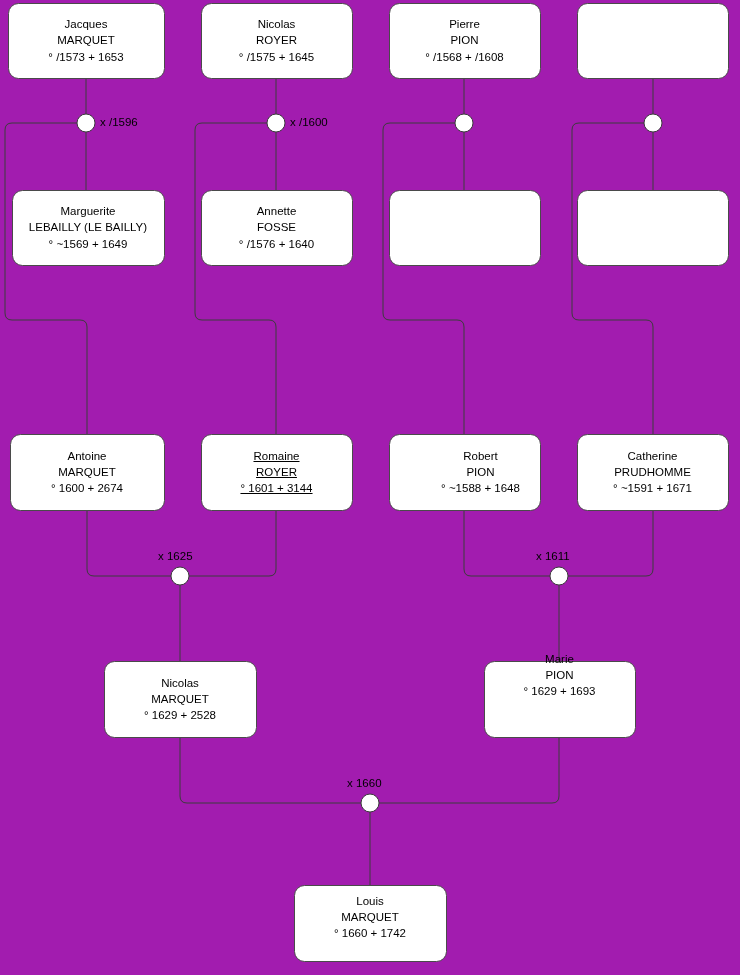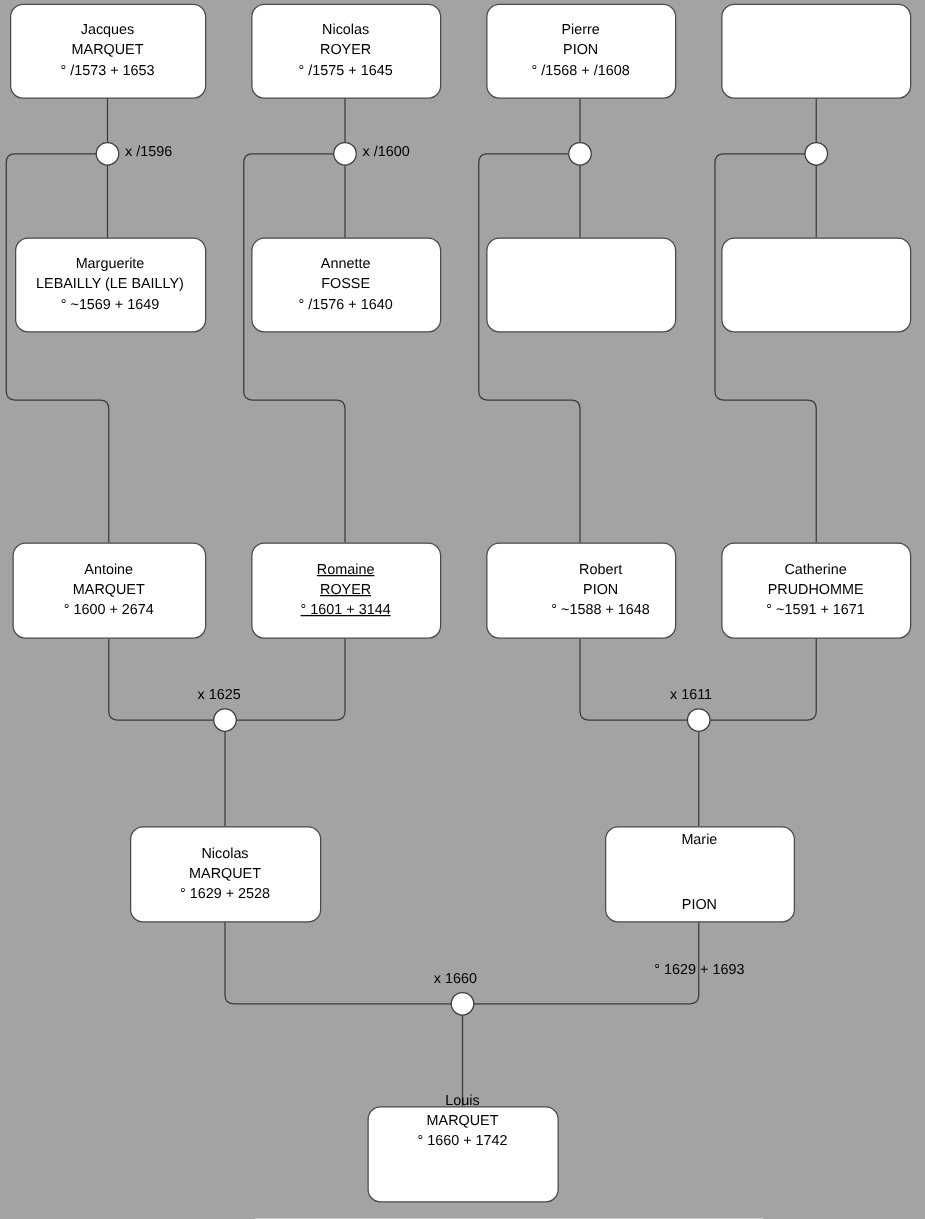--- a/index.html
+++ b/index.html
@@ -5,21 +5,21 @@
 <style>
   html, body {
     margin: 0;
     padding: 0;
     background: #ffffff;
   }
   #tree-root {
     position: relative;
     width: 740px;
     height: 975px;
-    background: #a3a3a3;
+    background: #a21caf;
     font-family: "Liberation Sans", sans-serif;
     overflow: hidden;
   }
   #tree-svg {
     position: absolute;
     left: 0;
     top: 0;
     width: 740px;
     height: 975px;
   }
@@ -184,26 +184,26 @@
       <div class="person-card" style="left: 577px; top: 434px; width: 151px; height: 76px;">
         <span class="given">Catherine</span>
         <span class="surname">PRUDHOMME</span>
         <span class="dates">° ~1591 + 1671</span>
       </div>
       <div class="person-card" style="left: 104px; top: 661px; width: 152px; height: 76px;">
         <span class="given">Nicolas</span>
         <span class="surname">MARQUET</span>
         <span class="dates">° 1629 + 2528</span>
       </div>
-      <div class="person-card" style="left: 484px; top: 686px; width: 151px; height: 76px; gap: 36px;">
+      <div class="person-card" style="left: 484px; top: 637px; width: 151px; height: 76px;">
         <span class="given">Marie</span>
         <span class="surname">PION</span>
         <span class="dates">° 1629 + 1693</span>
       </div>
-      <div class="person-card" style="left: 294px; top: 859px; width: 152px; height: 76px;">
+      <div class="person-card" style="left: 294px; top: 879px; width: 152px; height: 76px;">
         <span class="given">Louis</span>
         <span class="surname">MARQUET</span>
         <span class="dates">° 1660 + 1742</span>
       </div>
       <div class="union-label" style="left: 100px; top: 117px;">x /1596</div>
       <div class="union-label" style="left: 290px; top: 117px;">x /1600</div>
       <div class="union-label" style="left: 158px; top: 551px;">x 1625</div>
       <div class="union-label" style="left: 536px; top: 551px;">x 1611</div>
       <div class="union-label" style="left: 347px; top: 778px;">x 1660</div>
     </div>

